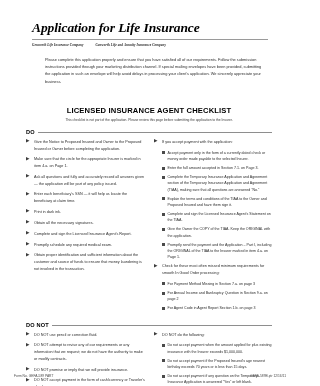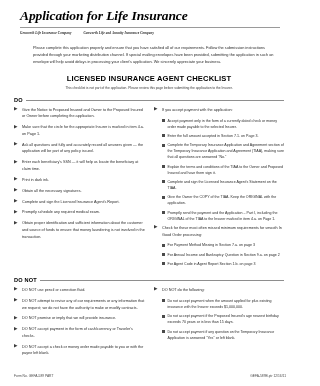--- a/index.html
+++ b/index.html
@@ -13,21 +13,21 @@
     overflow: hidden;
     font-family: "Liberation Sans", sans-serif;
     color: #000000;
     -webkit-font-smoothing: antialiased;
   }
   .page {
     position: relative;
     width: 298px;
     height: 386px;
     box-sizing: border-box;
-    padding: 0;
+    padding: 12px;
   }
 
   
   .doc-title {
     font-family: "Liberation Serif", serif;
     font-style: italic;
     font-weight: bold;
     font-size: 13.5px;
     letter-spacing: -0.1px;
     color: #000;
@@ -60,21 +60,21 @@
     text-align: left;
   }
   .intro p { margin: 0; }
 
   
   .checklist-title {
     text-align: center;
     font-weight: bold;
     font-size: 7.6px;
     letter-spacing: 0.15px;
-    margin: 8px 0 0 0;
+    margin: 21px 0 0 0;
     color: #000;
   }
   .checklist-sub {
     text-align: center;
     font-size: 3.3px;
     color: #3a3a3a;
     margin: 3px 0 0 0;
   }
 
   

